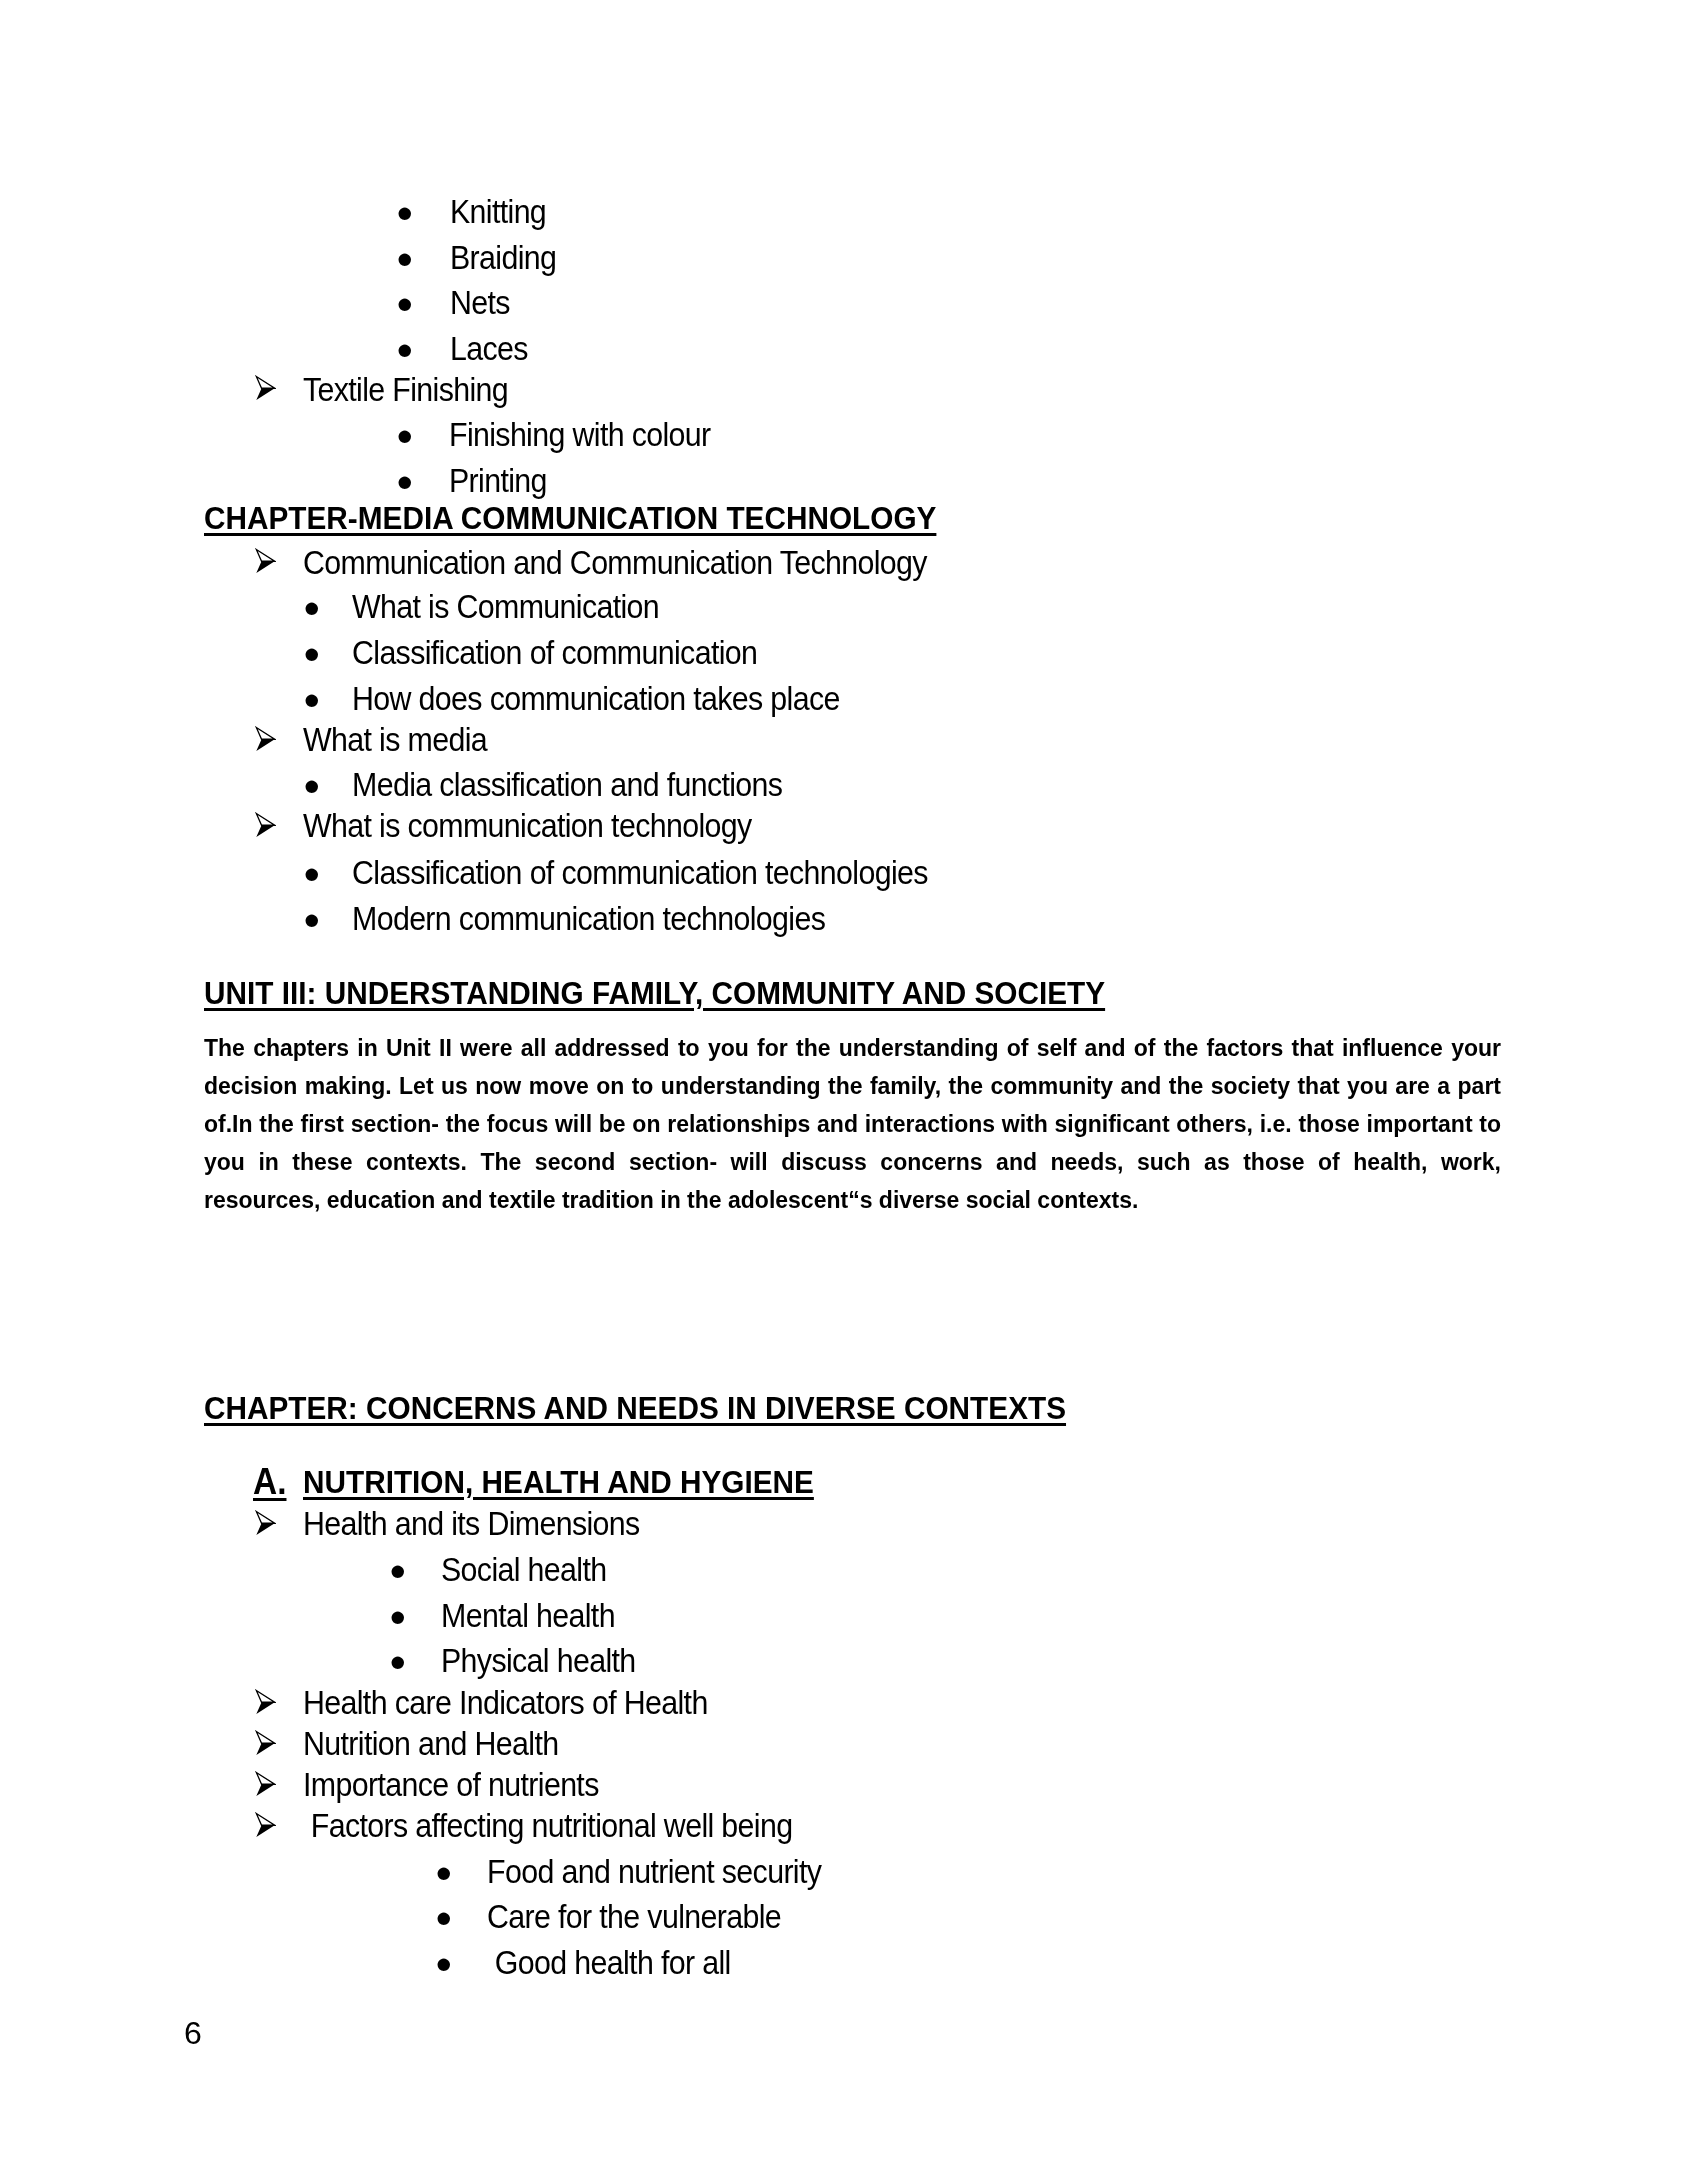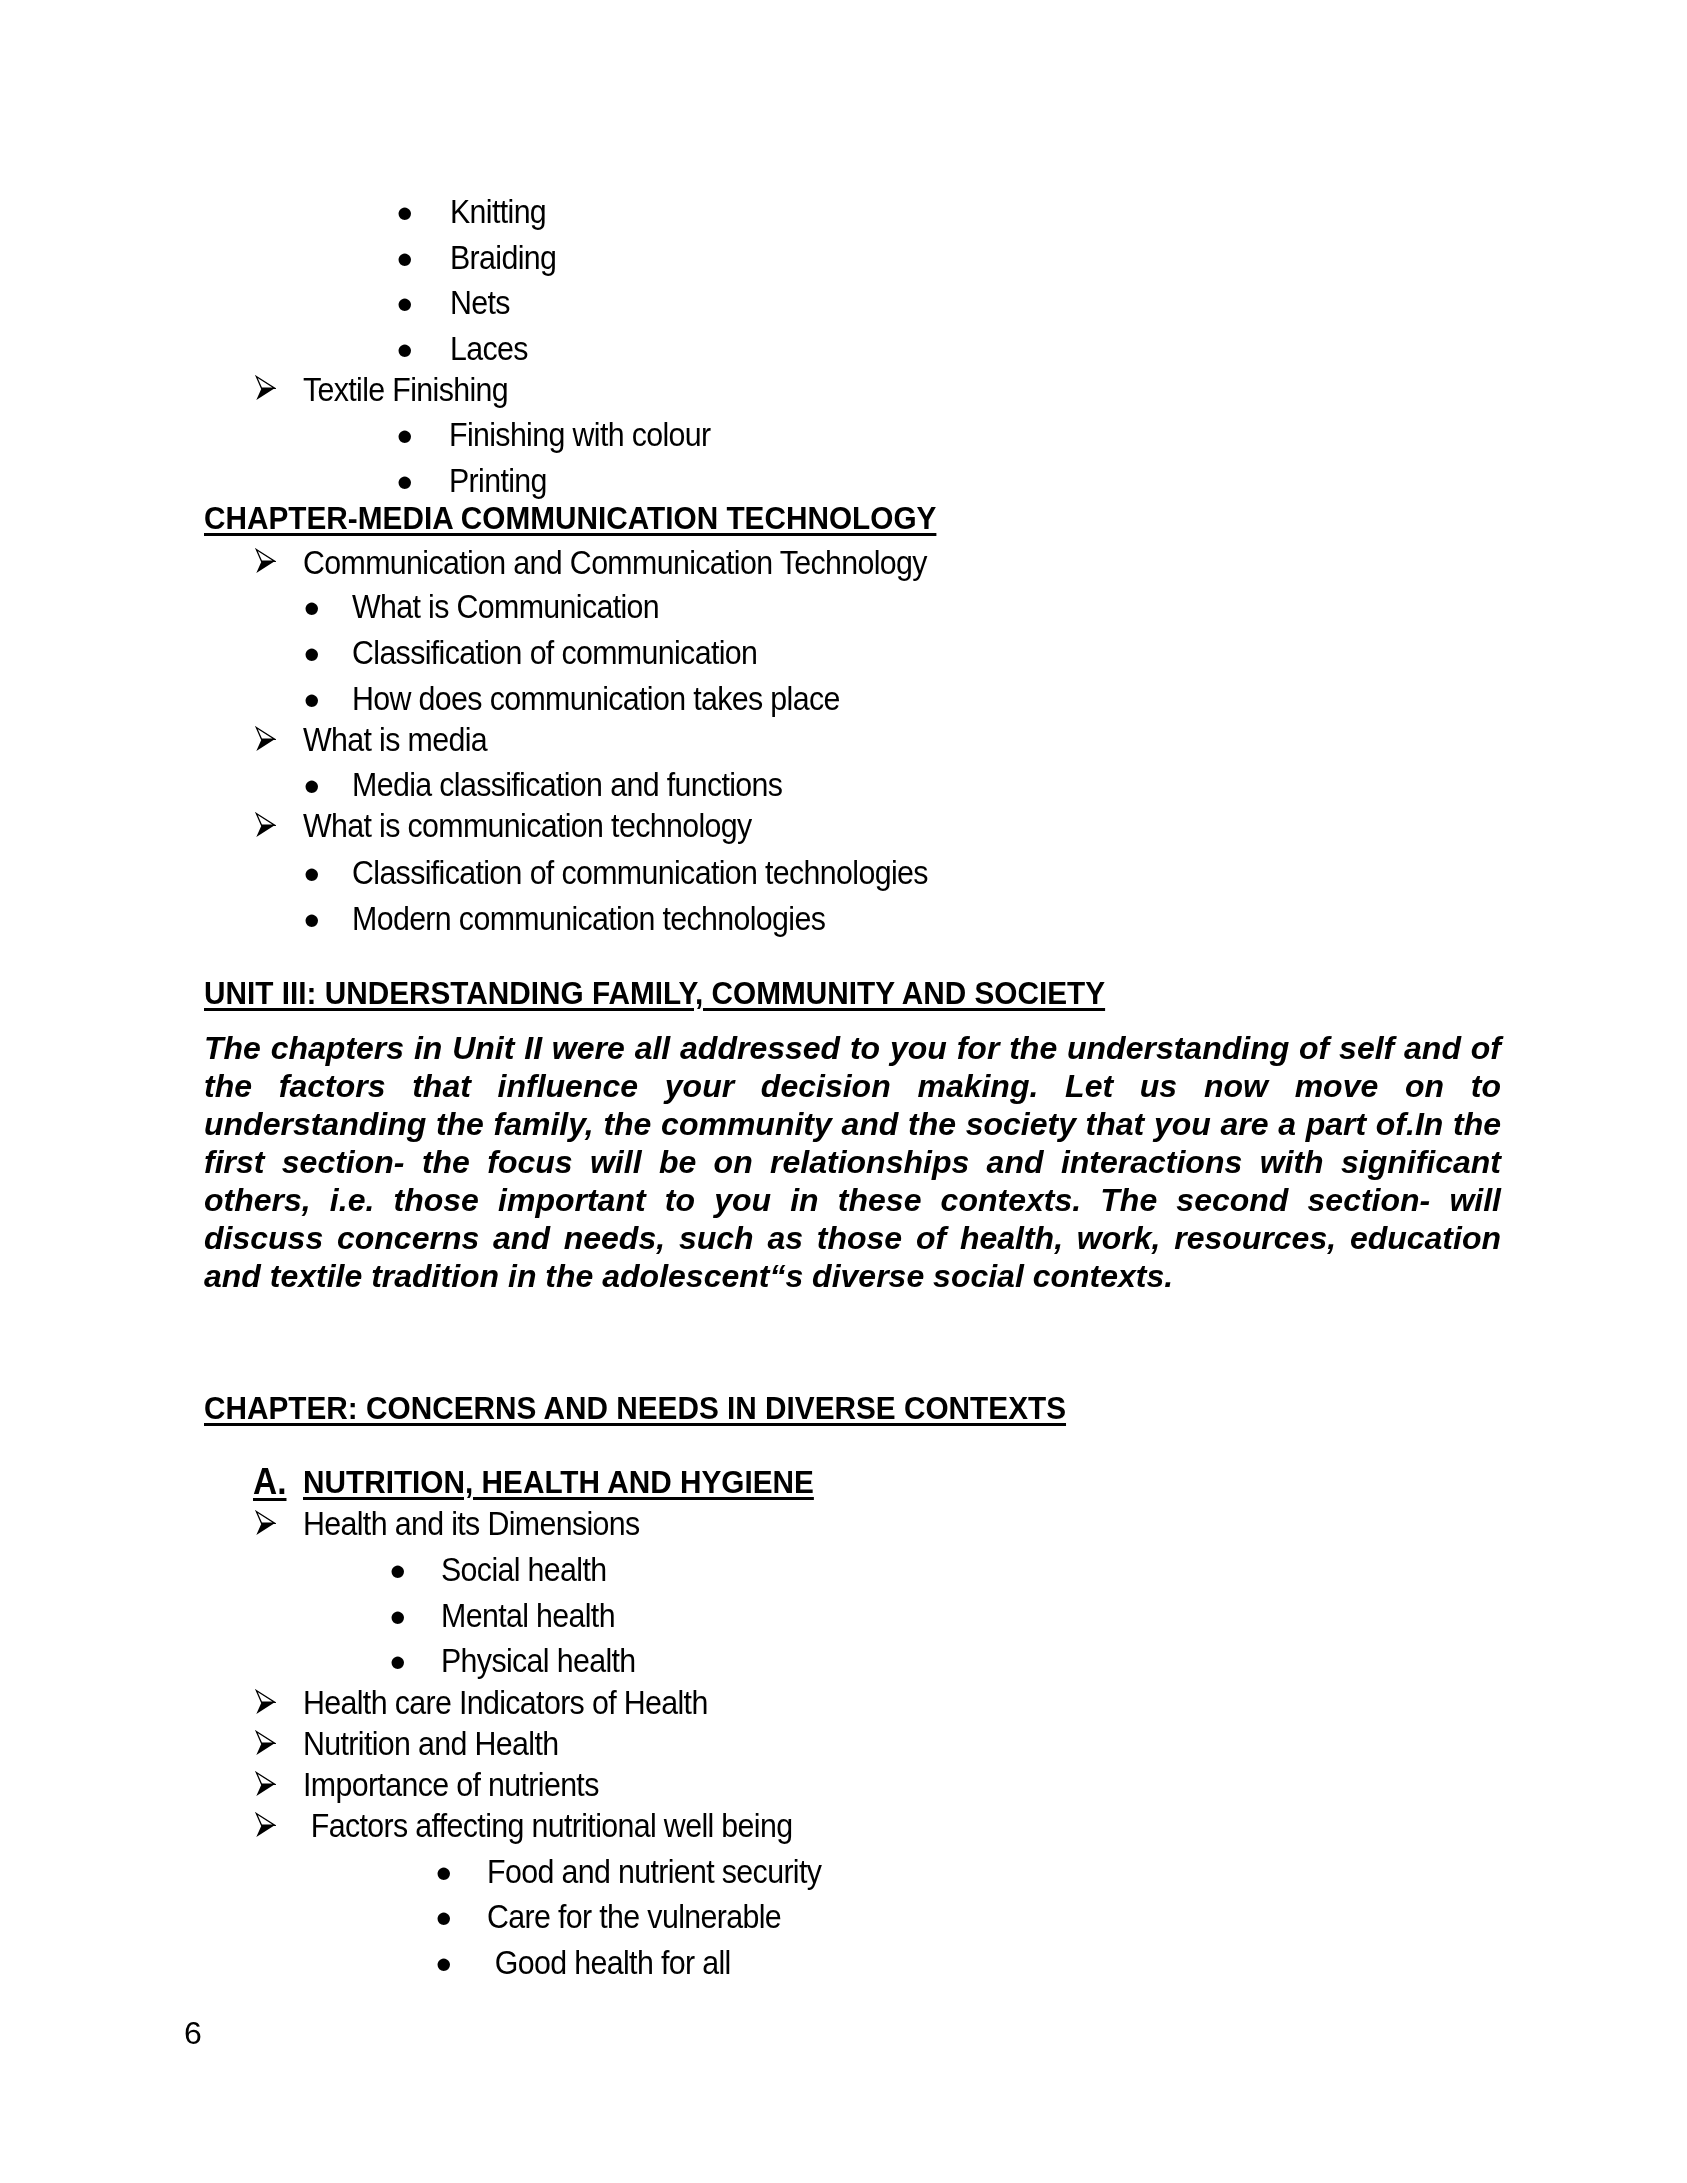--- a/index.html
+++ b/index.html
@@ -5,22 +5,22 @@
   html, body { margin: 0; padding: 0; background: #ffffff; }
   body { width: 1687px; height: 2183px; position: relative; overflow: hidden;
          font-family: "Liberation Sans", sans-serif; color: #000; }
   .line { position: absolute; font-size: 33px; line-height: 40px; white-space: nowrap;
           letter-spacing: -0.7px; transform: scaleX(0.92); transform-origin: left center; }
   .bullet { position: absolute; font-size: 29px; line-height: 40px; }
   .arrow { position: absolute; width: 21px; height: 26.5px; }
   .heading { position: absolute; font-size: 32px; font-weight: bold; line-height: 40px;
              text-decoration: underline; text-decoration-thickness: 3.3px; text-underline-offset: 4px;
              white-space: nowrap; transform: scaleX(0.93); transform-origin: left center; }
-  .para { position: absolute; left: 204px; width: 1297px; font-size: 32px; font-weight: bold;
-          font-style: italic; line-height: 38px; text-align: justify; text-align-last: left; }
+  .para { position: absolute; left: 204px; width: 1297px; font-size: 23px; font-weight: bold;
+          line-height: 38px; text-align: justify; text-align-last: left; }
   .pagenum { position: absolute; left: 184px; top: 2013px; font-size: 32px; line-height: 40px; }
 </style>
 </head>
 <body>
 
 <span class="bullet" style="left:396px; top:192px;">●</span>
 <span class="line" style="left:450px; top:192px;">Knitting</span>
 <span class="bullet" style="left:396px; top:238px;">●</span>
 <span class="line" style="left:450px; top:238px;">Braiding</span>
 <span class="bullet" style="left:396px; top:283px;">●</span>

